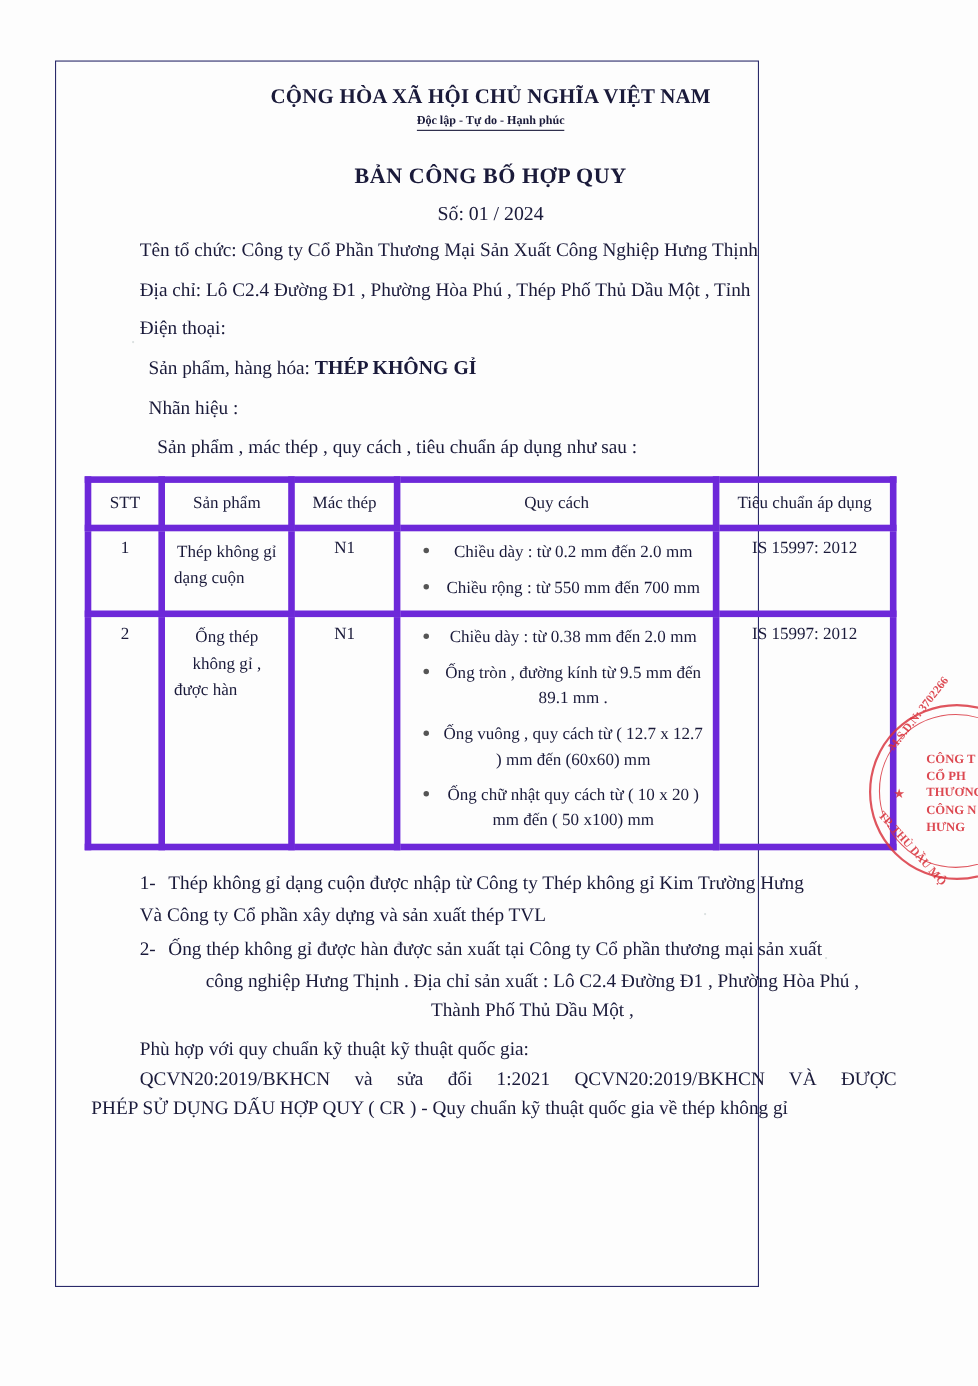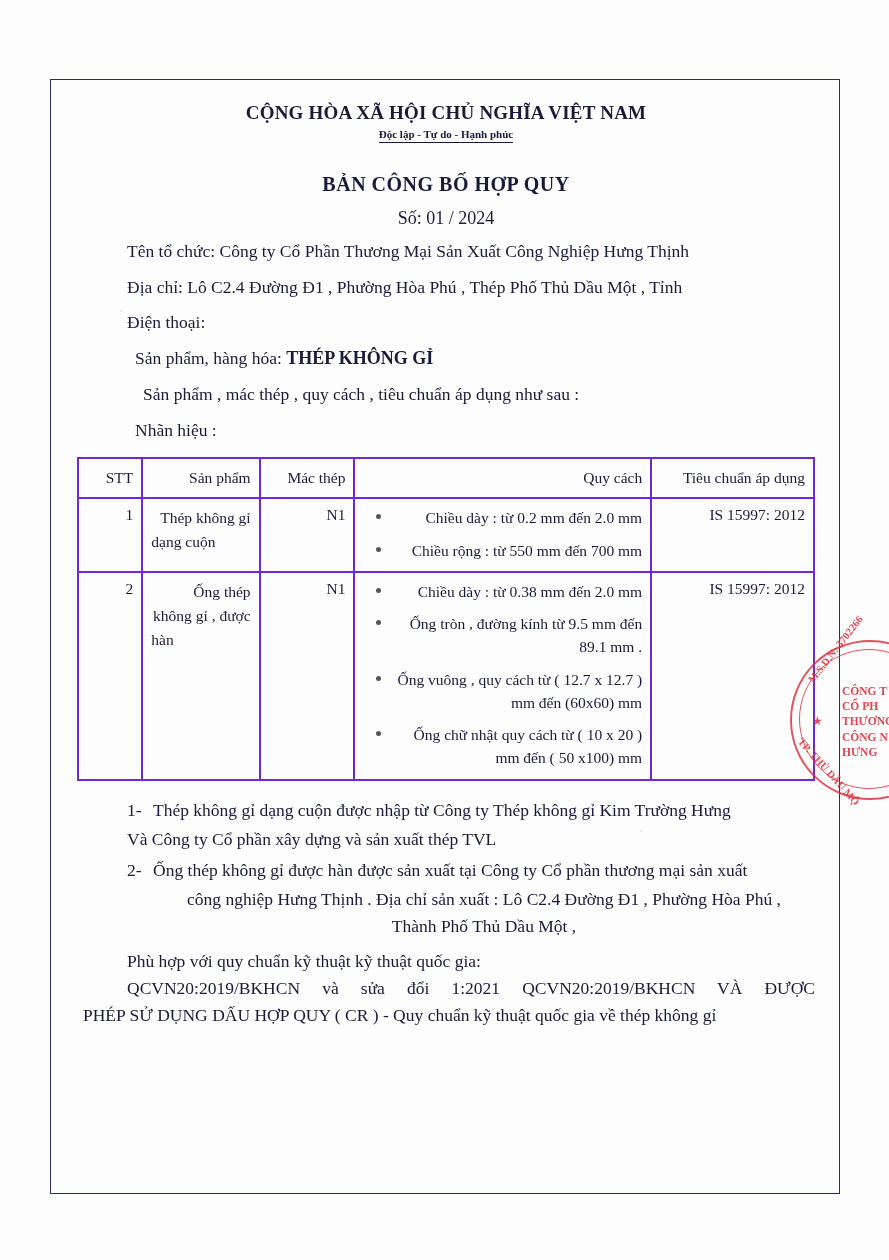--- a/index.html
+++ b/index.html
@@ -19,25 +19,24 @@
     position: absolute;
     left: 0; top: 0;
     width: 889px;
     height: 1260px;
     background: #fdfdfd;
   }
   .doc-frame {
     position: absolute;
     left: 50px;
     top: 55px;
-    width: 790px;
+    width: 640px;
     height: 1115px;
     border: 1px solid #2a2a6a;
     box-sizing: border-box;
-    margin-top: 24px;
   }
   .inner {
     position: absolute;
     left: 0; top: 0;
     width: 790px;
     padding: 14px 26px 0 26px;
     box-sizing: border-box;
   }
   .center { text-align: center; }
   .national-title {
@@ -76,24 +75,24 @@
     font-weight: bold;
     font-size: 18px;
   }
   table.spec {
     width: 100%;
     border-collapse: collapse;
     margin-top: 14px;
     font-size: 15.5px;
   }
   table.spec th, table.spec td {
-    border: 2px solid #6d28d9;
+    border: 6px solid #6d28d9;
     padding: 7px 8px;
     vertical-align: top;
-    text-align: right;
+    text-align: center;
     font-weight: normal;
   }
   table.spec thead th {
     padding-top: 10px;
     padding-bottom: 10px;
   }
   .c-stt { width: 52px; text-align: center; }
   .c-prod { width: 118px; }
   .c-mark { width: 92px; text-align: center; }
   .c-spec { width: 340px; }
@@ -254,22 +253,22 @@
 
       <div class="body-line indent-1">Tên tổ chức: Công ty Cổ Phần Thương Mại Sản Xuất Công Nghiệp Hưng Thịnh</div>
       <div class="body-line indent-1">Địa chỉ: Lô C2.4 Đường Đ1 , Phường Hòa Phú , Thép Phố Thủ Dầu Một , Tỉnh</div>
       <div class="body-line indent-1">Điện thoại:</div>
 
       <div class="body-line indent-2">
         <span>Sản phẩm, hàng hóa:</span>
         <span class="prod-name">THÉP KHÔNG GỈ</span>
       </div>
 
+      <div class="body-line indent-2">Nhãn hiệu :</div>
       <div class="body-line indent-3">Sản phẩm , mác thép , quy cách , tiêu chuẩn áp dụng như sau :</div>
-      <div class="body-line indent-2">Nhãn hiệu :</div>
 
       <table class="spec">
         <thead>
           <tr>
             <th class="c-stt">STT</th>
             <th class="c-prod">Sản phẩm</th>
             <th class="c-mark">Mác thép</th>
             <th class="c-spec">Quy cách</th>
             <th class="c-std">Tiêu chuẩn áp dụng</th>
           </tr>

